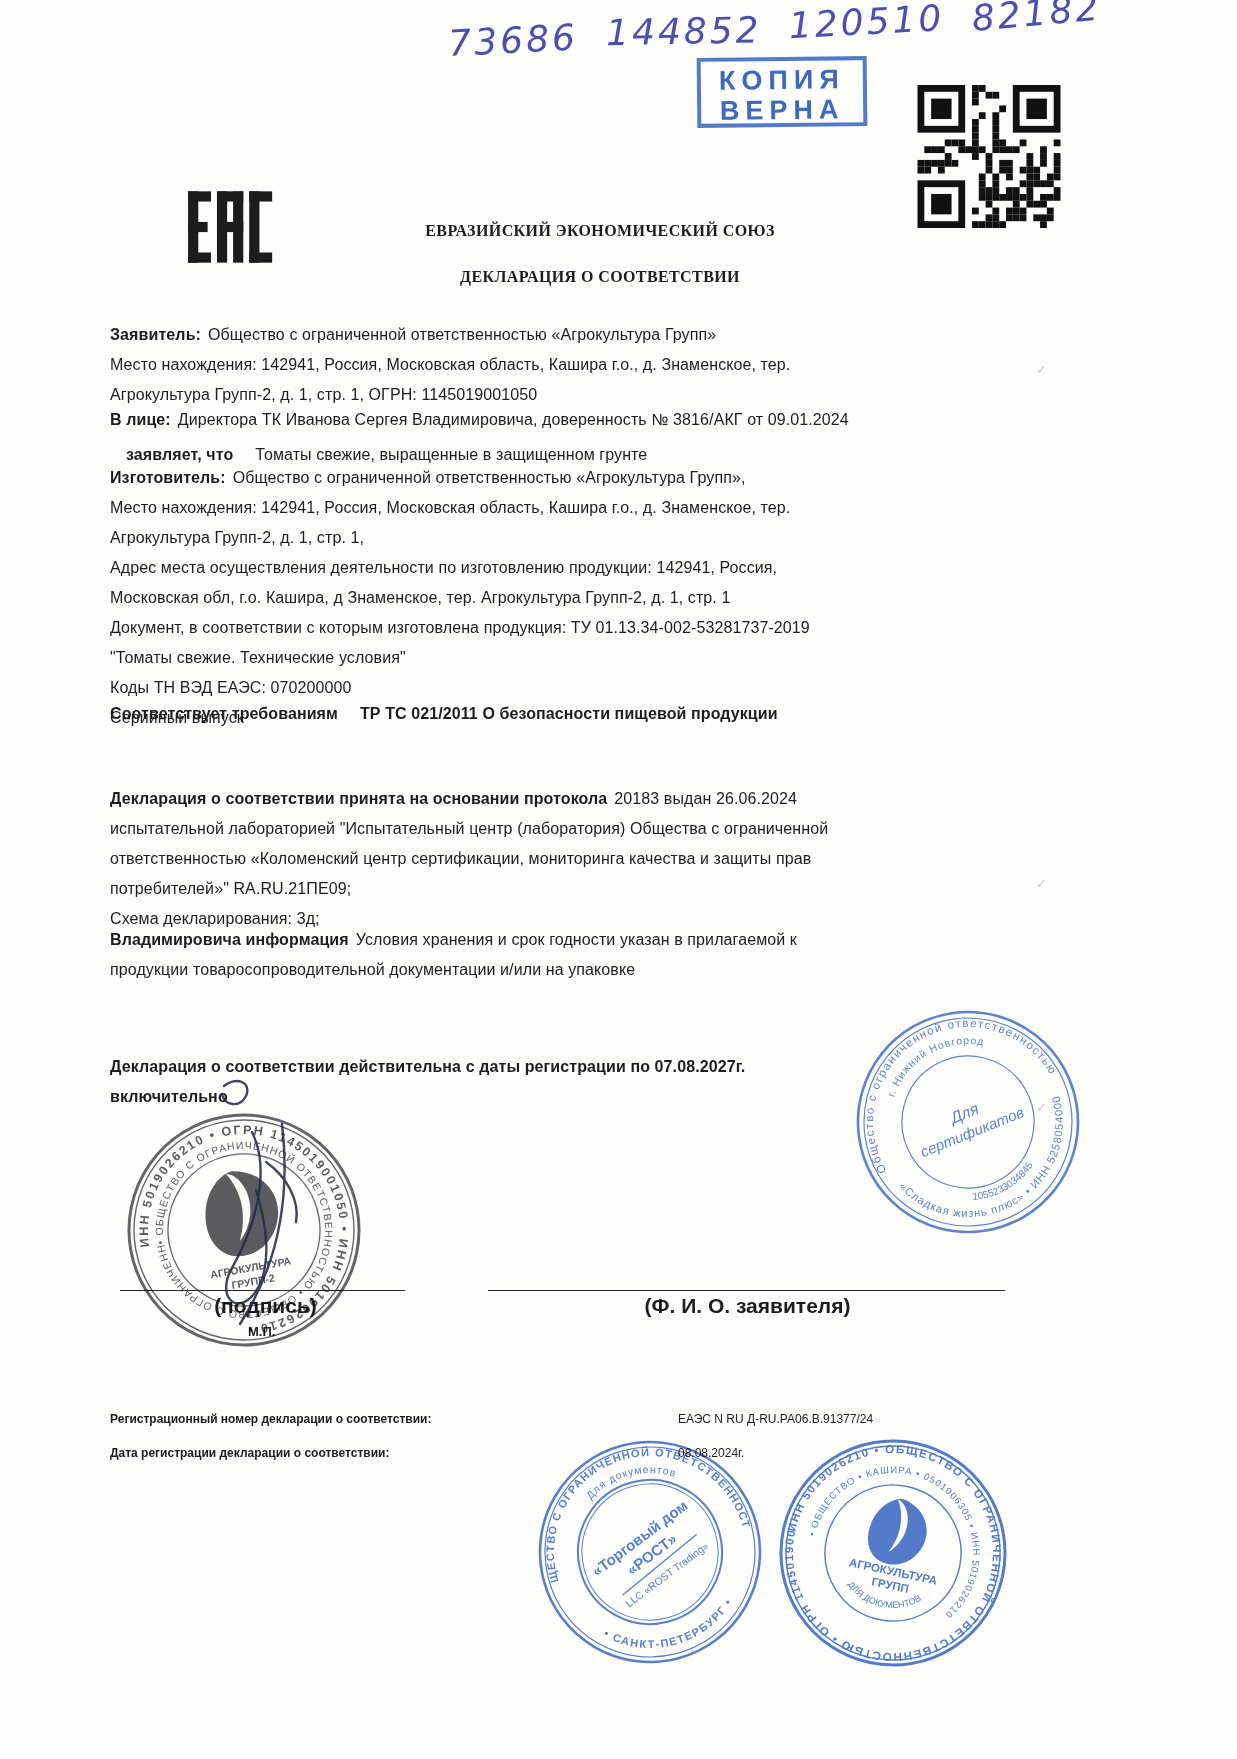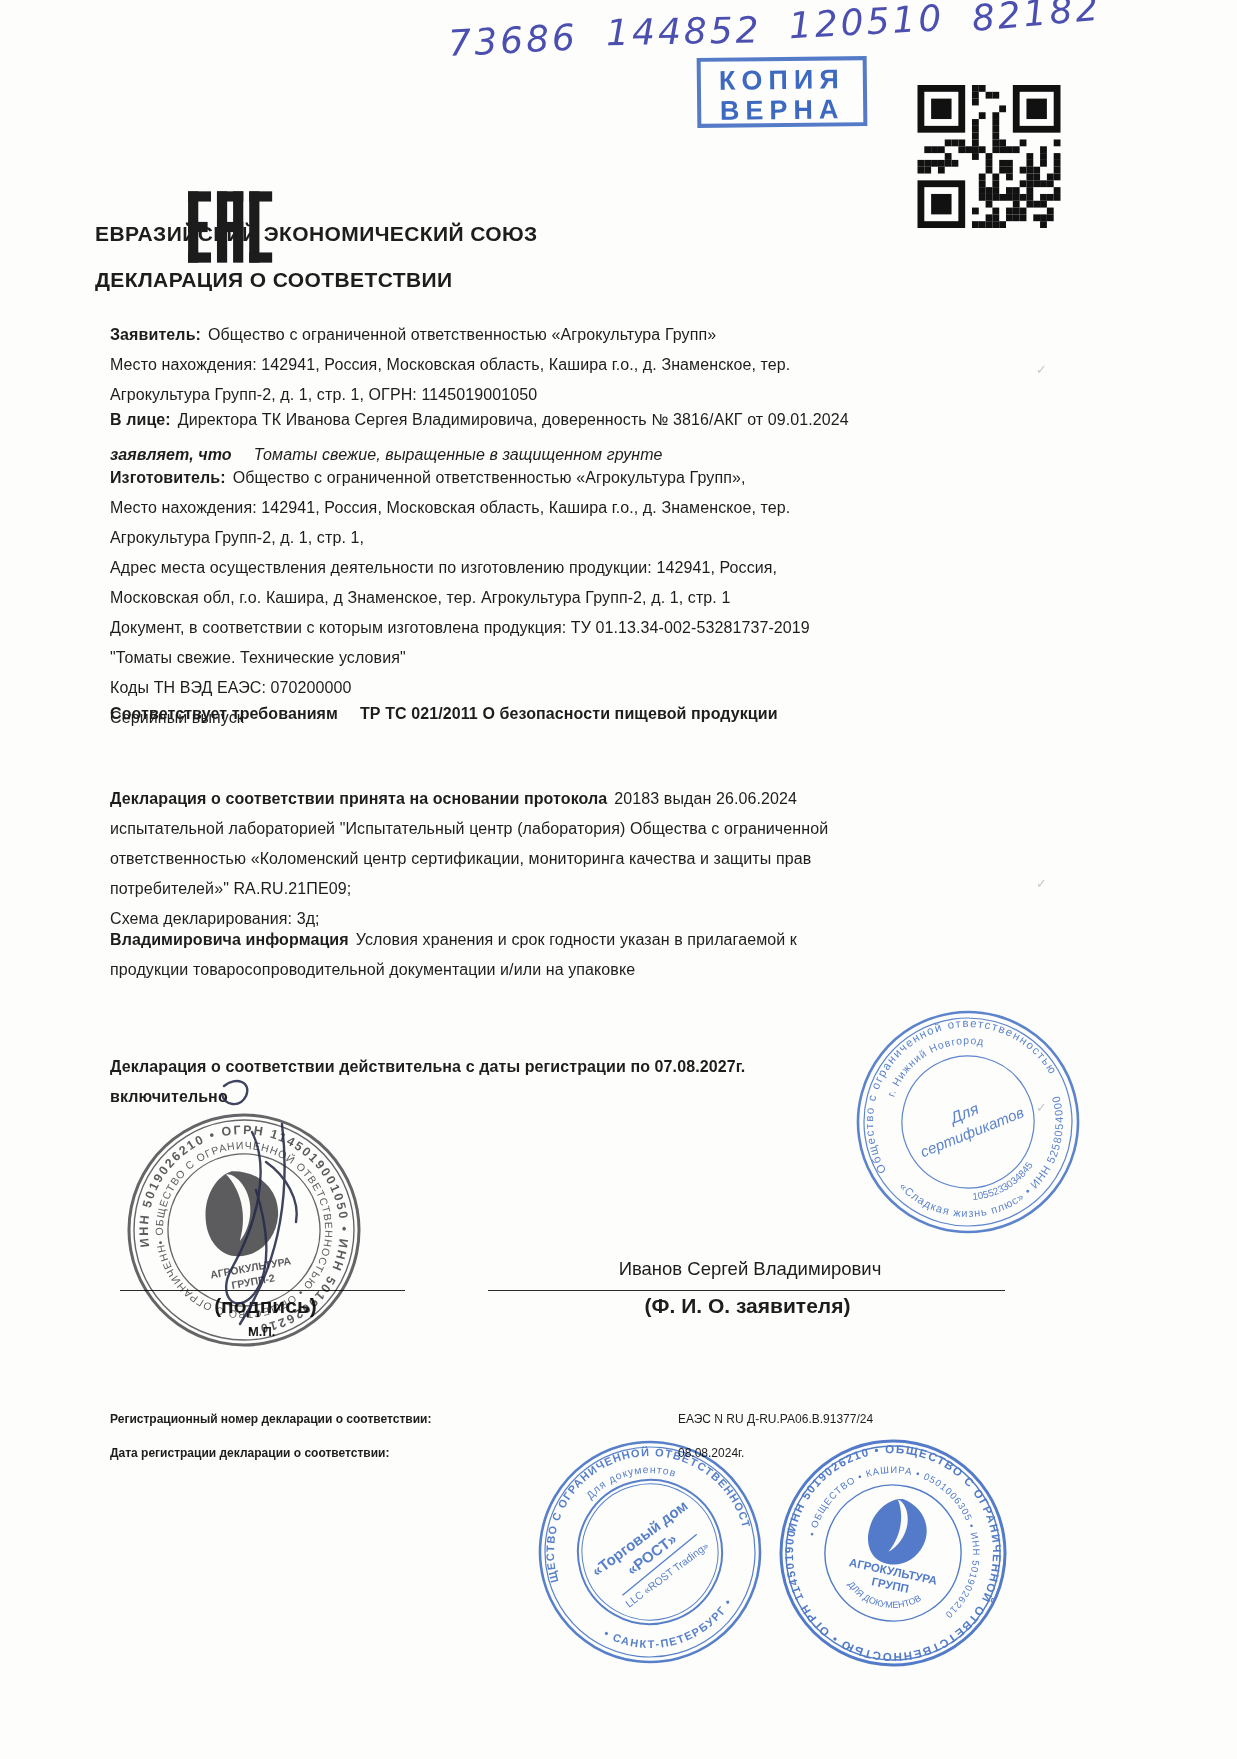--- a/index.html
+++ b/index.html
@@ -2,21 +2,21 @@
 <html><head>
 <meta charset="utf-8">
 <style>
   html,body{margin:0;padding:0;background:#e9e9e9;}
   .page{position:relative;width:1237px;height:1759px;margin:0 auto;background:#fdfdfb;
         font-family:"Liberation Sans",sans-serif;color:#1d1d1d;overflow:hidden;}
   .abs{position:absolute;}
   .para{font-size:16px;line-height:30px;white-space:pre-line;letter-spacing:.1px;width:1005px;}
   .lead{margin-right:7px;}
   .lead-wide{margin-right:22px;}
-  .title{width:1010px;font-weight:bold;font-size:21px;letter-spacing:.4px;}
+  .title{width:1010px;text-align:center;font-weight:bold;font-size:16px;letter-spacing:.4px;font-family:Liberation Serif, serif;}
   .hw{display:flex;gap:28px;font-family:"DejaVu Sans",sans-serif;font-style:italic;
       color:#4b4fb0;font-size:36px;letter-spacing:3px;transform:rotate(-3deg);}
   .hw span:nth-child(2){transform:rotate(2deg);}
   .hw span:nth-child(4){transform:rotate(-2deg);}
   .copy-stamp{width:162px;height:58px;border:4px solid rgba(62,106,196,.88);color:#3e6ac4;
       font-weight:bold;font-size:27px;letter-spacing:6px;text-align:center;line-height:30px;
       padding-top:4px;transform:rotate(-.6deg);mix-blend-mode:multiply;}
   .caption{font-size:21px;font-weight:bold;text-align:center;}
   .name-line{font-size:18.5px;text-align:center;}
   .sig-line{border-top:1.6px solid #2a2a2a;height:0;}
@@ -197,21 +197,21 @@
 
   <div class="abs title" style="left:95px;top:222px;">ЕВРАЗИЙСКИЙ ЭКОНОМИЧЕСКИЙ СОЮЗ</div>
   <div class="abs title" style="left:95px;top:268px;">ДЕКЛАРАЦИЯ О СООТВЕТСТВИИ</div>
 
   <div class="abs para" style="left:110px;top:320px;"><b class="lead">Заявитель:</b><span>Общество с ограниченной ответственностью «Агрокультура Групп»
 Место нахождения: 142941, Россия, Московская область, Кашира г.о., д. Знаменское, тер.
 Агрокультура Групп-2, д. 1, стр. 1, ОГРН: 1145019001050</span></div>
 
   <div class="abs para" style="left:110px;top:405px;"><b class="lead">В лице:</b><span>Директора ТК Иванова Сергея Владимировича, доверенность № 3816/АКГ от 09.01.2024</span></div>
 
-  <div class="abs para" style="left:110px;top:440px;font-style:italic;"><b class="lead-wide">заявляет, что</b><span>Томаты свежие, выращенные в защищенном грунте</span></div>
+  <div class="abs para" style="left:126px;top:440px;"><b class="lead-wide">заявляет, что</b><span>Томаты свежие, выращенные в защищенном грунте</span></div>
 
   <div class="abs para" style="left:110px;top:463px;"><b class="lead">Изготовитель:</b><span>Общество с ограниченной ответственностью «Агрокультура Групп»,
 Место нахождения: 142941, Россия, Московская область, Кашира г.о., д. Знаменское, тер.
 Агрокультура Групп-2, д. 1, стр. 1,
 Адрес места осуществления деятельности по изготовлению продукции: 142941, Россия,
 Московская обл, г.о. Кашира, д Знаменское, тер. Агрокультура Групп-2, д. 1, стр. 1
 Документ, в соответствии с которым изготовлена продукция: ТУ 01.13.34-002-53281737-2019
 "Томаты свежие. Технические условия"
 Коды ТН ВЭД ЕАЭС: 070200000
 Серийный выпуск</span></div>
@@ -231,21 +231,20 @@
 включительно</div>
 
   <span class="abs tick" style="left:1036px;top:362px;">✓</span>
   <span class="abs tick" style="left:1036px;top:876px;">✓</span>
   <span class="abs tick" style="left:1036px;top:1100px;">✓</span>
 
   <div class="abs sig-line" style="left:120px;top:1290px;width:285px;"></div>
   <div class="abs caption" style="left:188px;top:1294px;width:155px;">(подпись)</div>
   <div class="abs mp" style="left:236px;top:1324px;">М.П.</div>
 
-  <div class="abs name-line" style="left:490px;top:1258px;width:520px;">Иванов Сергей Владимирович</div>
   <div class="abs sig-line" style="left:488px;top:1290px;width:517px;"></div>
   <div class="abs caption" style="left:560px;top:1294px;width:375px;">(Ф. И. О. заявителя)</div>
 
   <div class="abs reg-row" style="left:110px;top:1412px;">
     <span class="lbl">Регистрационный номер декларации о соответствии:</span>
     <span>ЕАЭС N RU Д-RU.РА06.В.91377/24</span>
   </div>
   <div class="abs reg-row" style="left:110px;top:1446px;">
     <span class="lbl">Дата регистрации декларации о соответствии:</span>
     <span>08.08.2024г.</span>

